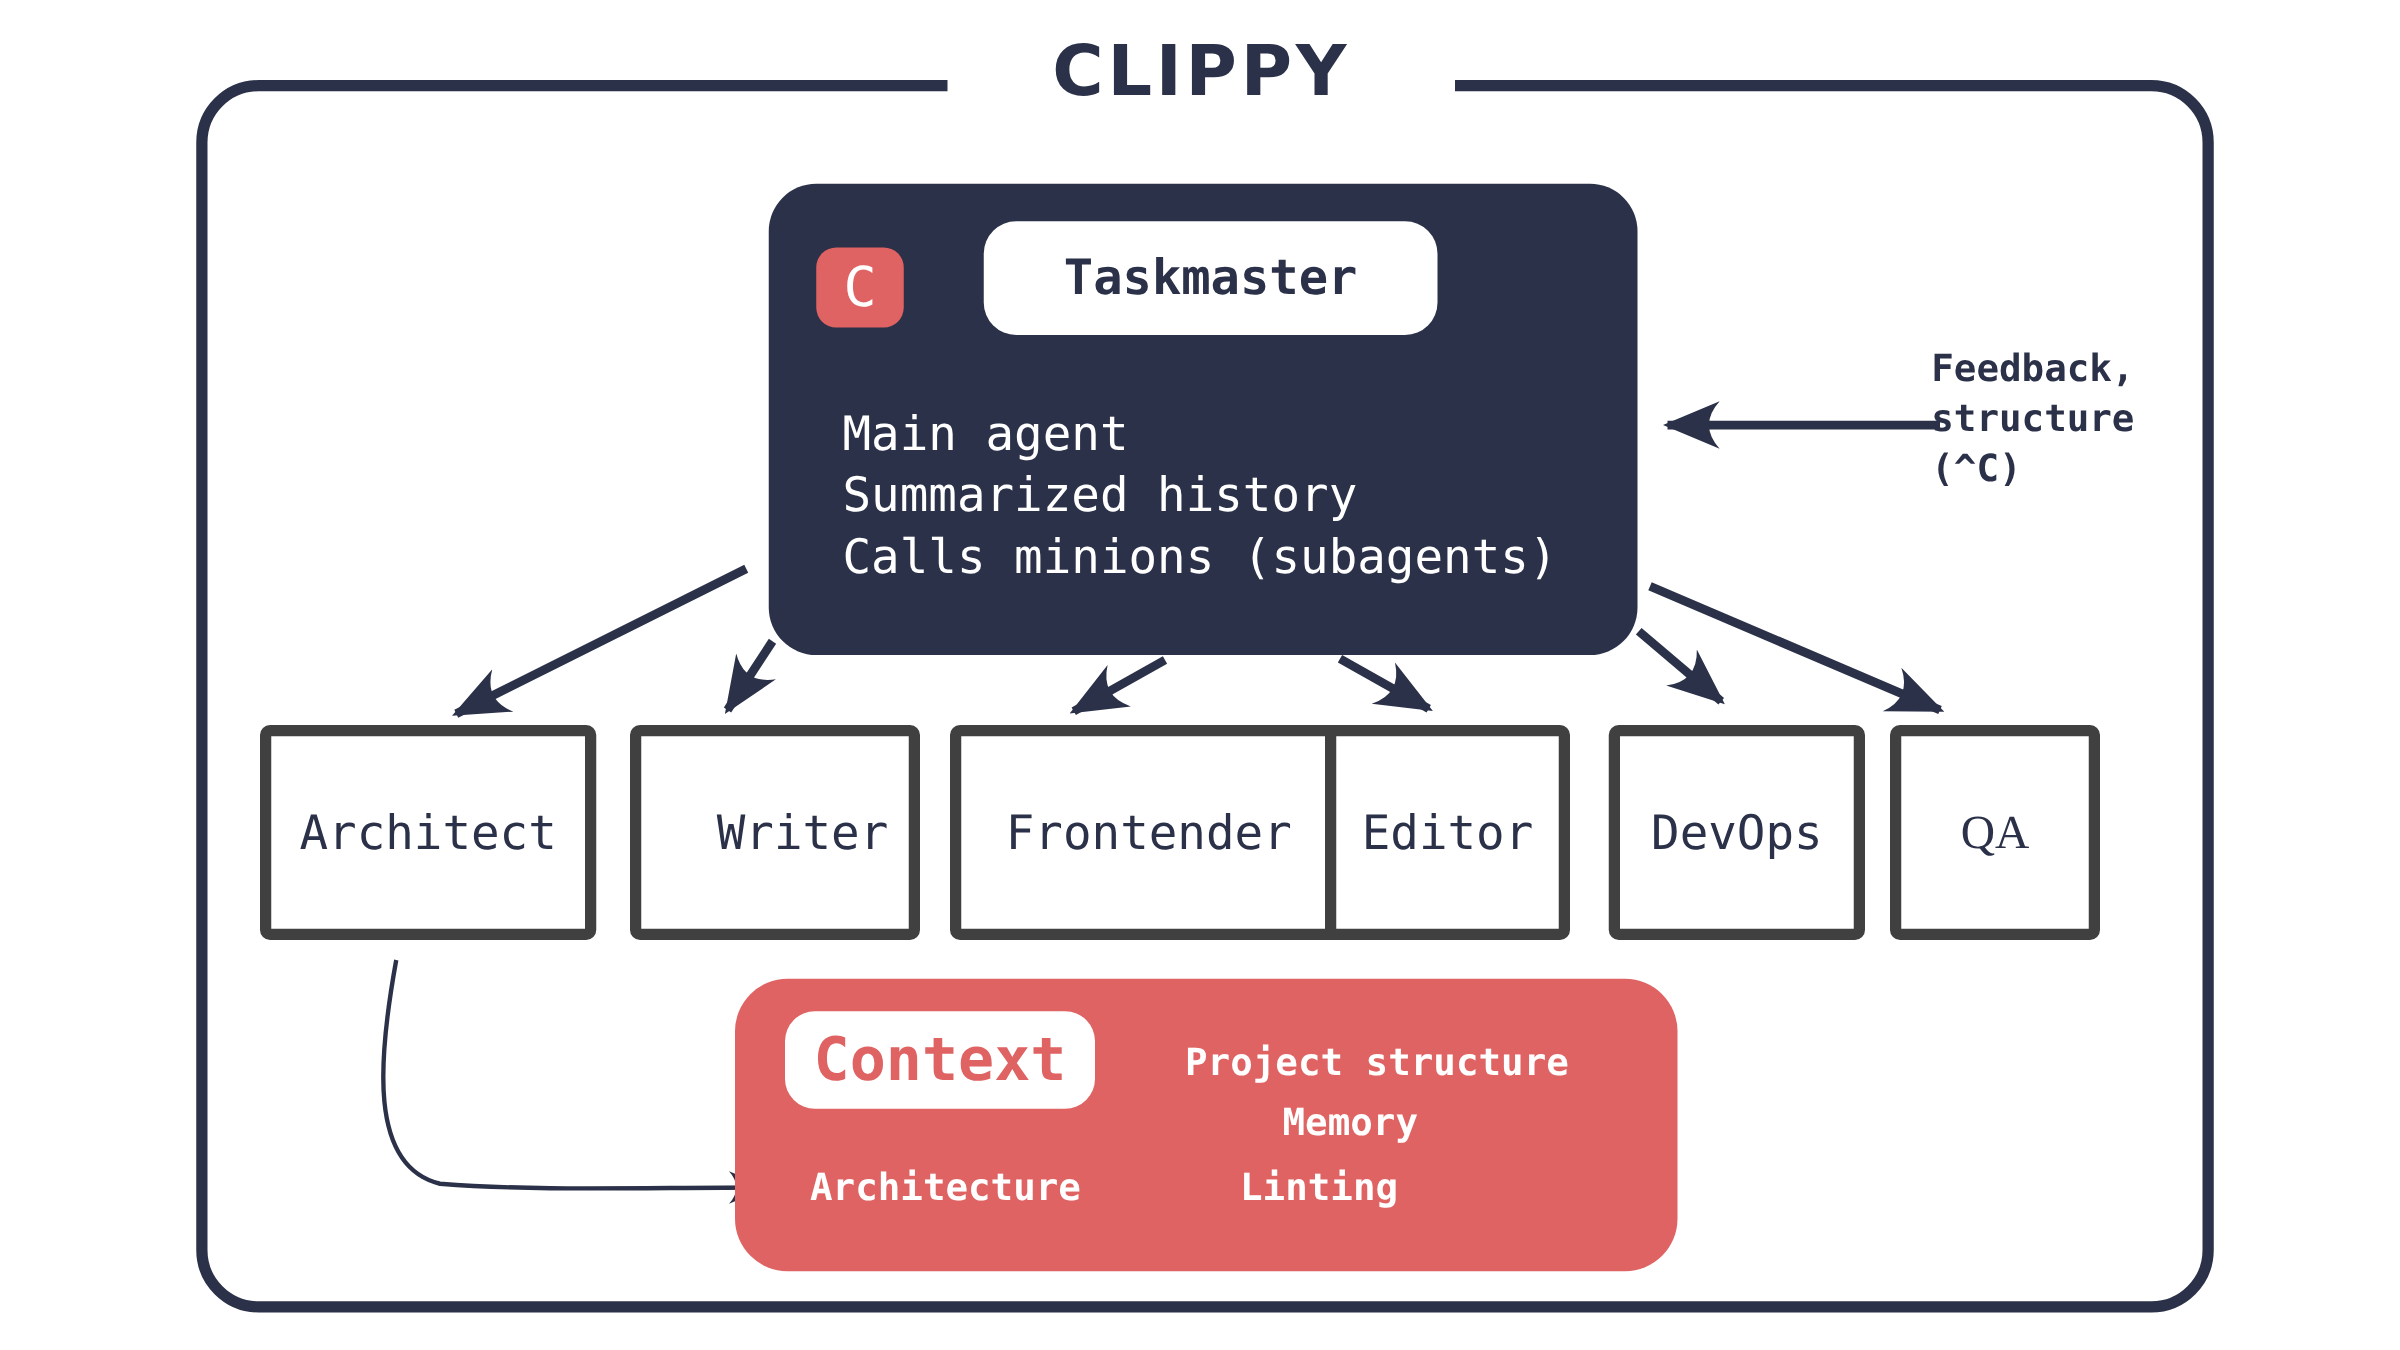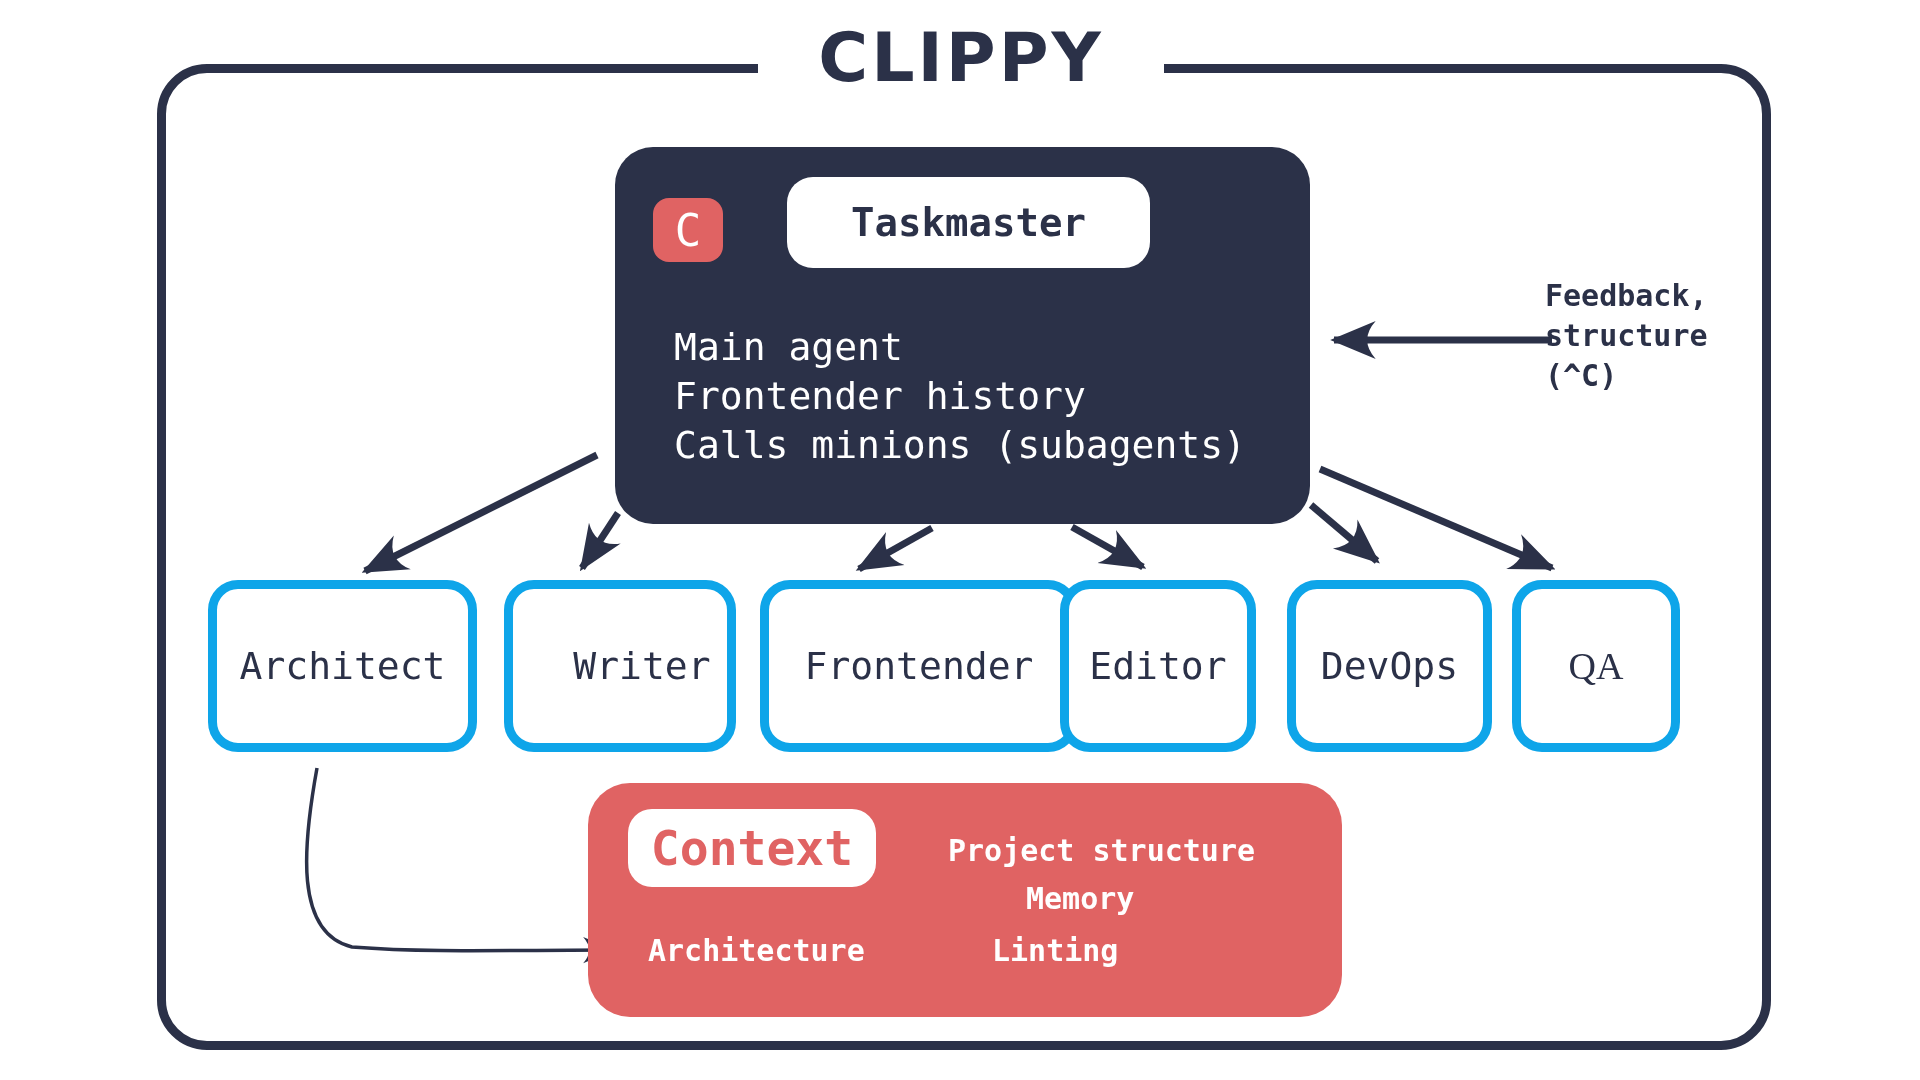--- a/index.html
+++ b/index.html
@@ -7,40 +7,40 @@
           font-family:"DejaVu Sans Mono","Liberation Mono",monospace;}
 
   
   .outer-border{position:absolute;left:157px;top:64px;width:1614px;height:986px;
                 border:9px solid #2b3148;border-radius:50px;box-sizing:border-box;}
 
   
   .title-mask{position:absolute;left:758px;top:6px;width:406px;height:102px;background:#ffffff;
               display:flex;align-items:center;justify-content:center;}
   .title{font-family:"DejaVu Sans","Liberation Sans",sans-serif;font-weight:700;
-         font-size:68px;letter-spacing:3px;color:#2b3148;}
+         font-size:56px;letter-spacing:3px;color:#2b3148;}
 
   
   .taskmaster{position:absolute;left:615px;top:147px;width:695px;height:377px;
               background:#2b3148;border-radius:38px;}
   .c-badge{position:absolute;left:38px;top:51px;width:70px;height:64px;background:#e06363;
            border-radius:16px;display:flex;align-items:center;justify-content:center;
            color:#ffffff;font-size:44px;font-weight:500;}
   .tm-pill{position:absolute;left:172px;top:30px;width:363px;height:91px;background:#ffffff;
            border-radius:26px;display:flex;align-items:center;justify-content:center;}
   .tm-pill span{font-size:39px;font-weight:700;color:#2b3148;}
   .tm-lines{position:absolute;left:59px;top:176px;color:#ffffff;font-size:38px;line-height:49px;white-space:nowrap;}
 
   
   .feedback{position:absolute;left:1545px;top:276px;color:#2b3148;font-size:30px;
             line-height:40px;font-weight:700;white-space:nowrap;}
 
   
   .agent-box{position:absolute;top:580px;height:172px;box-sizing:border-box;background:#ffffff;
-             border:9px solid #0ea5e9;border-radius:30px;display:flex;align-items:center;
+             border:9px solid #404040;border-radius:8px;display:flex;align-items:center;
              justify-content:center;color:#2b3148;font-size:38px;font-weight:500;white-space:nowrap;}
   .agent-architect{left:208px;width:269px;}
   .agent-writer{left:504px;width:232px;padding-left:44px;}
   .agent-frontender{left:760px;width:318px;}
   .agent-editor{left:1060px;width:196px;}
   .agent-devops{left:1287px;width:205px;}
   .agent-qa{left:1512px;width:168px;font-family:Liberation Serif, serif;}
 
   
   .context-box{position:absolute;left:588px;top:783px;width:754px;height:234px;
@@ -87,21 +87,21 @@
     <path d="M317,768 C303,845 294,933 352,947 C430,953 510,950 612,950" stroke="#2b3148" stroke-width="3.5" fill="none" marker-end="url(#ahs)"></path>
   </svg>
 
   <div class="taskmaster">
     <div class="c-badge">C</div>
     <div class="tm-pill">
       <span>Taskmaster</span>
     </div>
     <div class="tm-lines">
       <div>Main agent</div>
-      <div>Frontender history</div>
+      <div>Summarized history</div>
       <div>Calls minions (subagents)</div>
     </div>
   </div>
 
   <div class="feedback">
     <div>Feedback,</div>
     <div>structure</div>
     <div>(^C)</div>
   </div>
 

